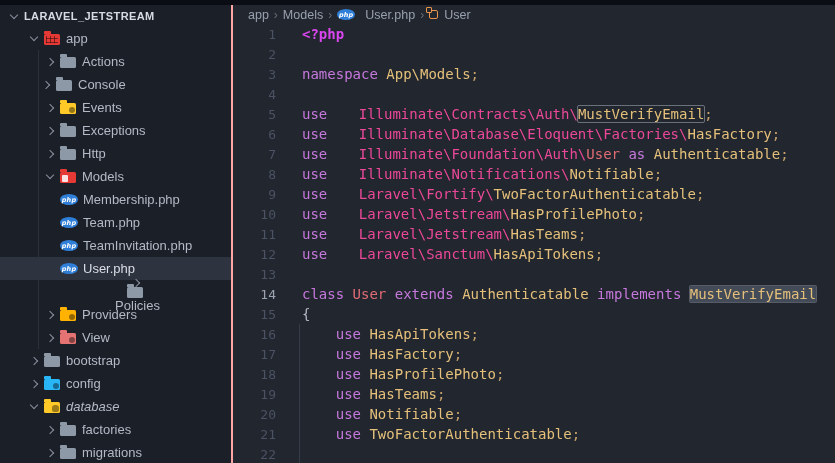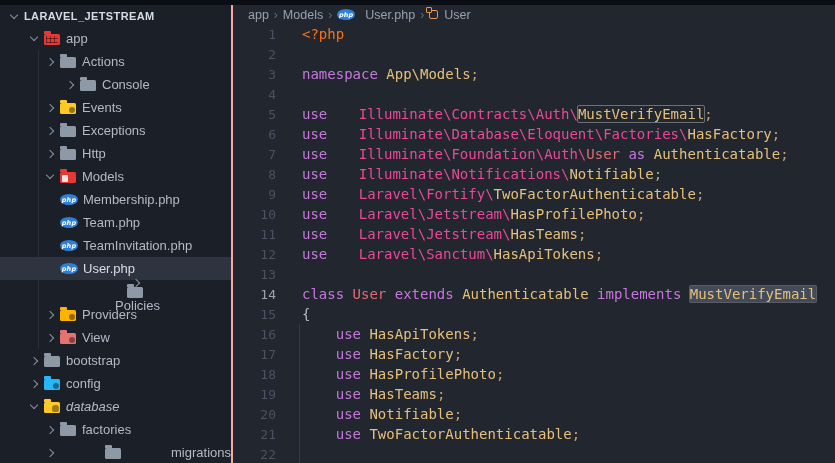--- a/index.html
+++ b/index.html
@@ -87,21 +87,21 @@
   .num {
     width:42px; flex:none; text-align:right; font-size:13px; color:#4b5263;
     user-select:none;
   }
   .num.active { color:#9ba3b0; }
   .content { padding-left:26px; font-size:14px; white-space:pre; line-height:20px; }
   .tok-kw   { color:#c678dd; }
   .tok-path { color:#ec4899;margin-left:23px; }
   .tok-cls  { color:#e5c07b; }
   .tok-red  { color:#e06c75; }
-  .tok-tag  { color:#f97316; }
+  .tok-tag  { color:#d946ef;font-weight:bold; }
   .tok-semi { color:#c8a26a; }
   .tok-punc { color:#b2b9c5; }
   .tok-plain{ color:#abb2bf; }
   .hl-box { outline:1px solid rgba(168,175,188,.55); outline-offset:0px; border-radius:1px; }
   .hl-sel { background:rgba(130,142,165,.35); box-shadow:0 0 0 1px rgba(185,195,212,.35); border-radius:1px; }
 </style>
 </head>
 <body>
 
 <div class="topstrip"></div>
@@ -122,21 +122,21 @@
         </span>
         <span class="lbl">app</span>
       </div>
       <div class="row" style="padding-left: 44px;">
         <span class="chev-slot">
           <span class="chev right"></span>
         </span>
         <span class="ficon" style="background: rgb(142, 153, 168);"></span>
         <span class="lbl">Actions</span>
       </div>
-      <div class="row" style="padding-left: 64px;">
+      <div class="row" style="padding-left: 40px;">
         <span class="chev-slot">
           <span class="chev right"></span>
         </span>
         <span class="ficon" style="background: rgb(142, 153, 168);"></span>
         <span class="lbl">Console</span>
       </div>
       <div class="row" style="padding-left: 44px;">
         <span class="chev-slot">
           <span class="chev right"></span>
         </span>
@@ -234,21 +234,21 @@
         </span>
         <span class="lbl">database</span>
       </div>
       <div class="row" style="padding-left: 44px;">
         <span class="chev-slot">
           <span class="chev right"></span>
         </span>
         <span class="ficon" style="background: rgb(142, 153, 168);"></span>
         <span class="lbl">factories</span>
       </div>
-      <div class="row" style="padding-left: 44px; justify-content: space-between;">
+      <div class="row" style="padding-left: 44px;">
         <span class="chev-slot">
           <span class="chev right"></span>
         </span>
         <span class="ficon" style="background: rgb(142, 153, 168);"></span>
         <span class="lbl">migrations</span>
       </div>
     </div>
 </div>
 
 <div class="editor">

